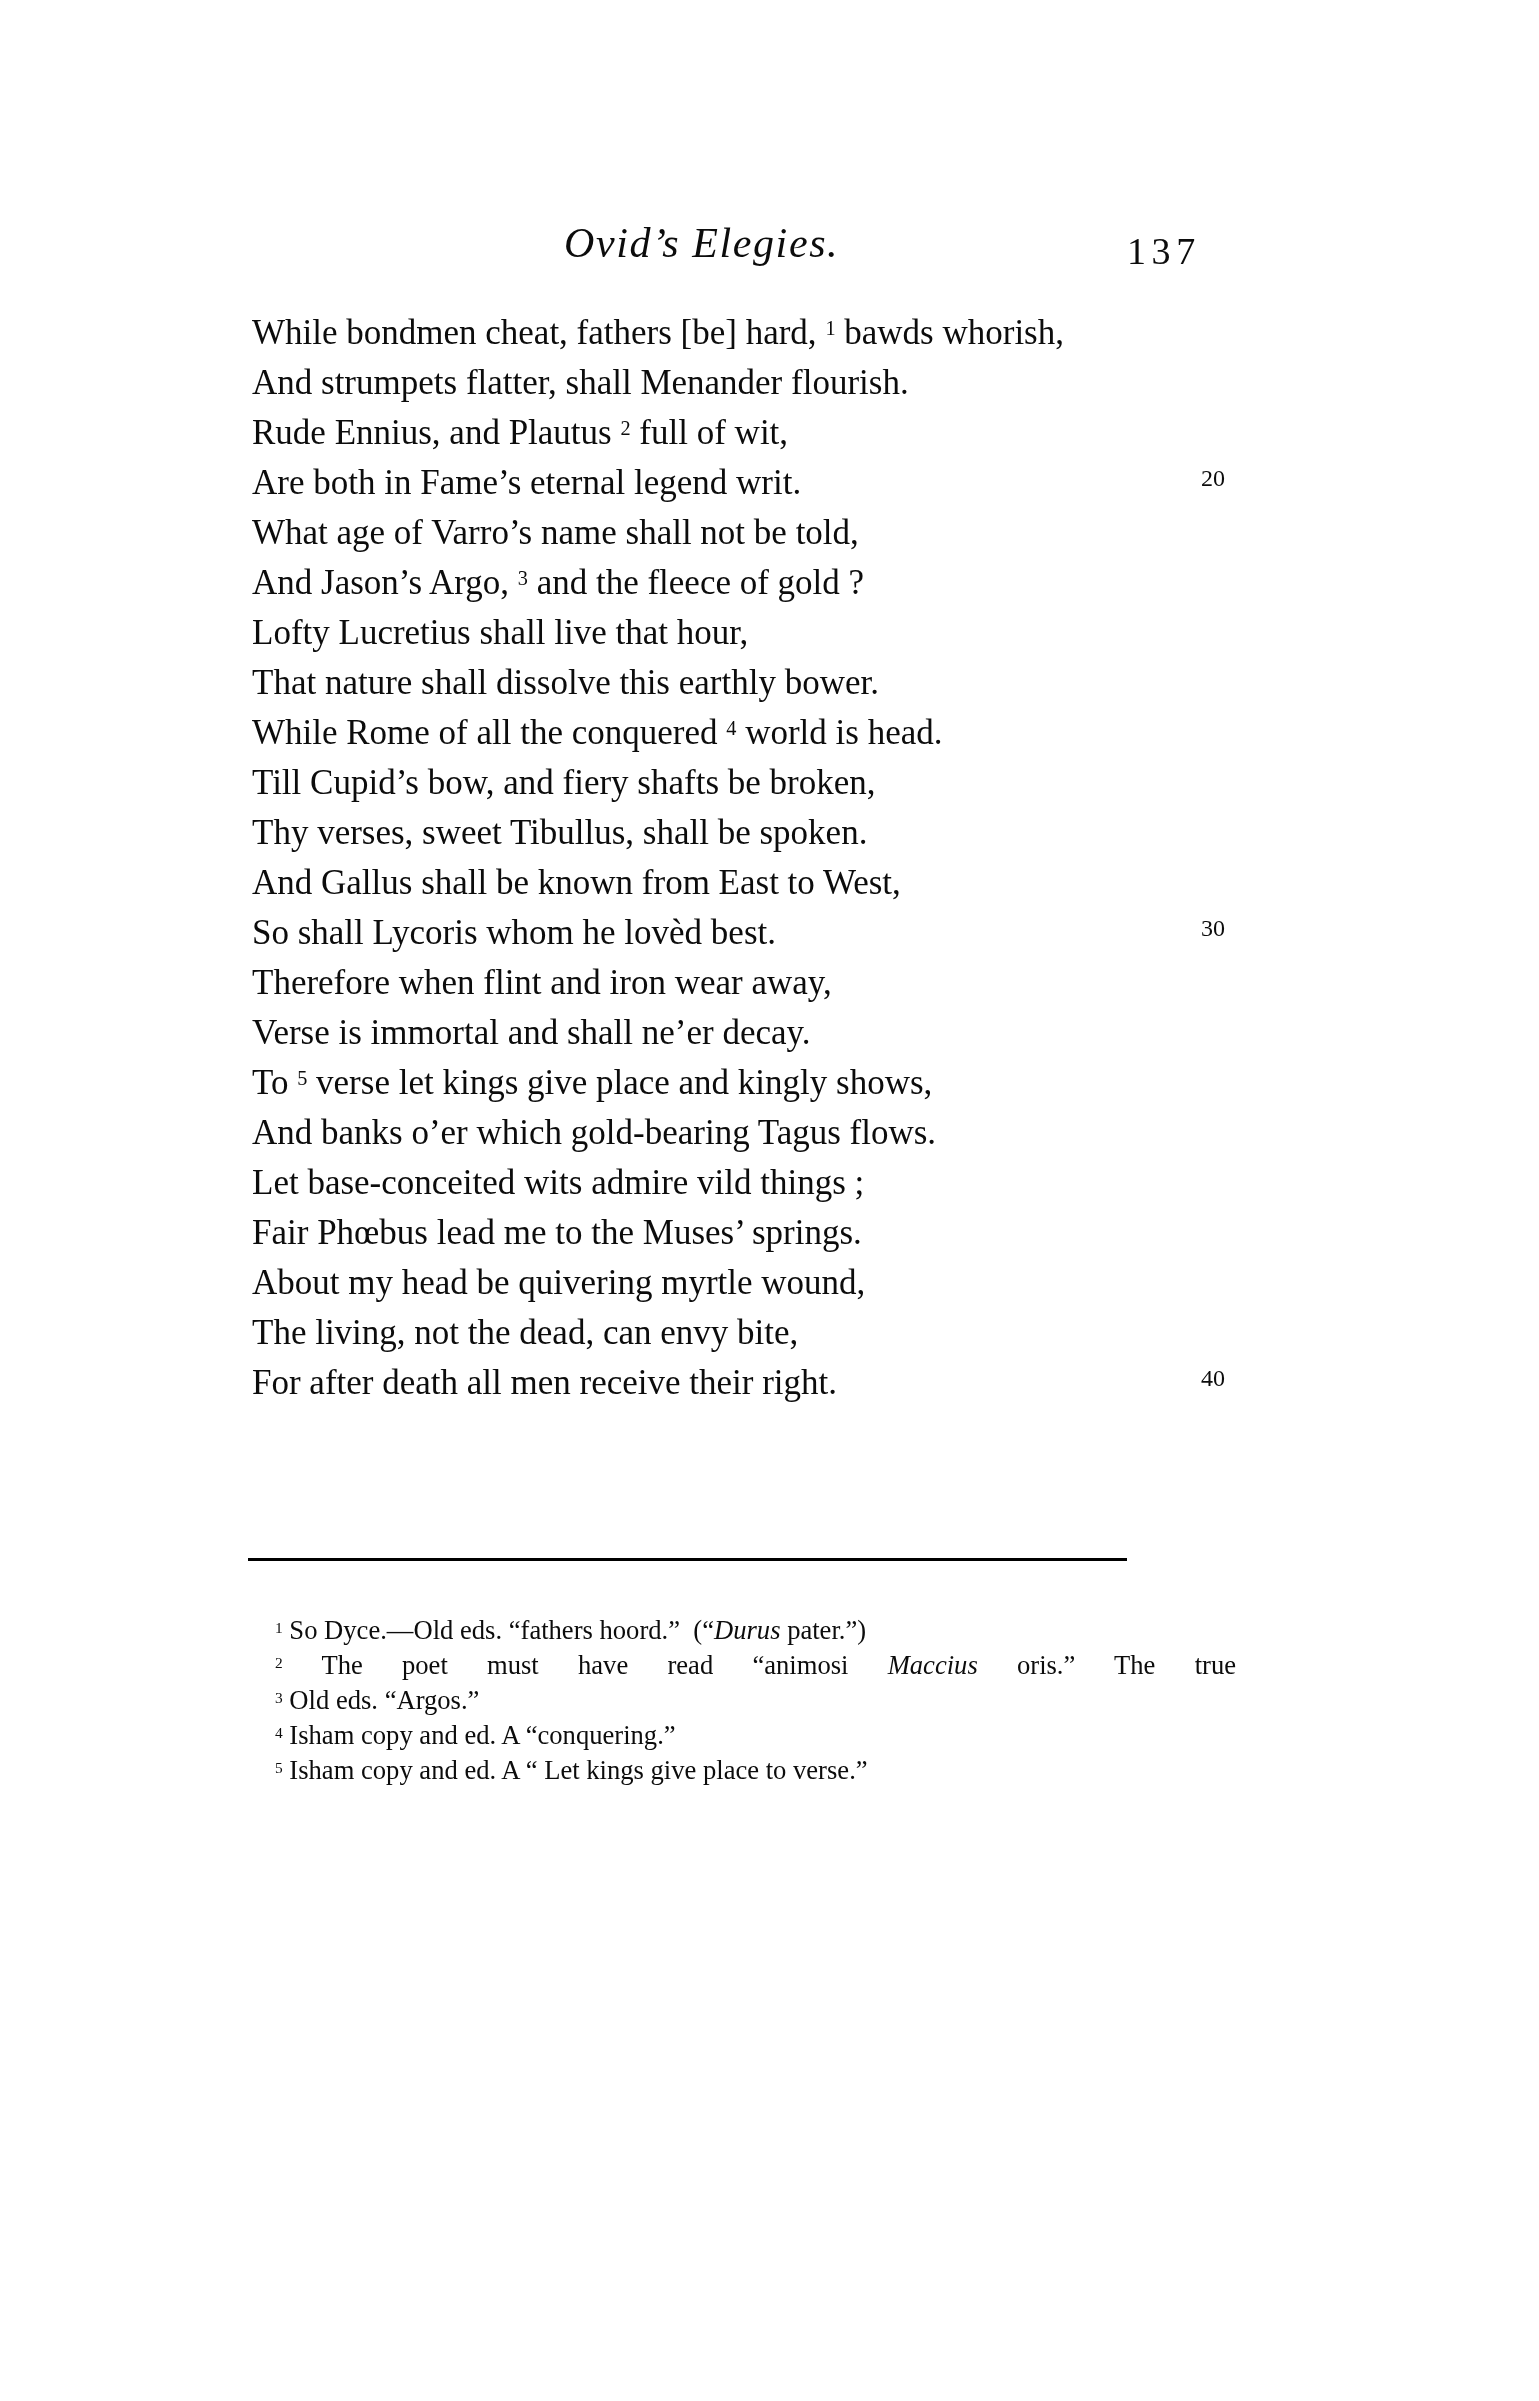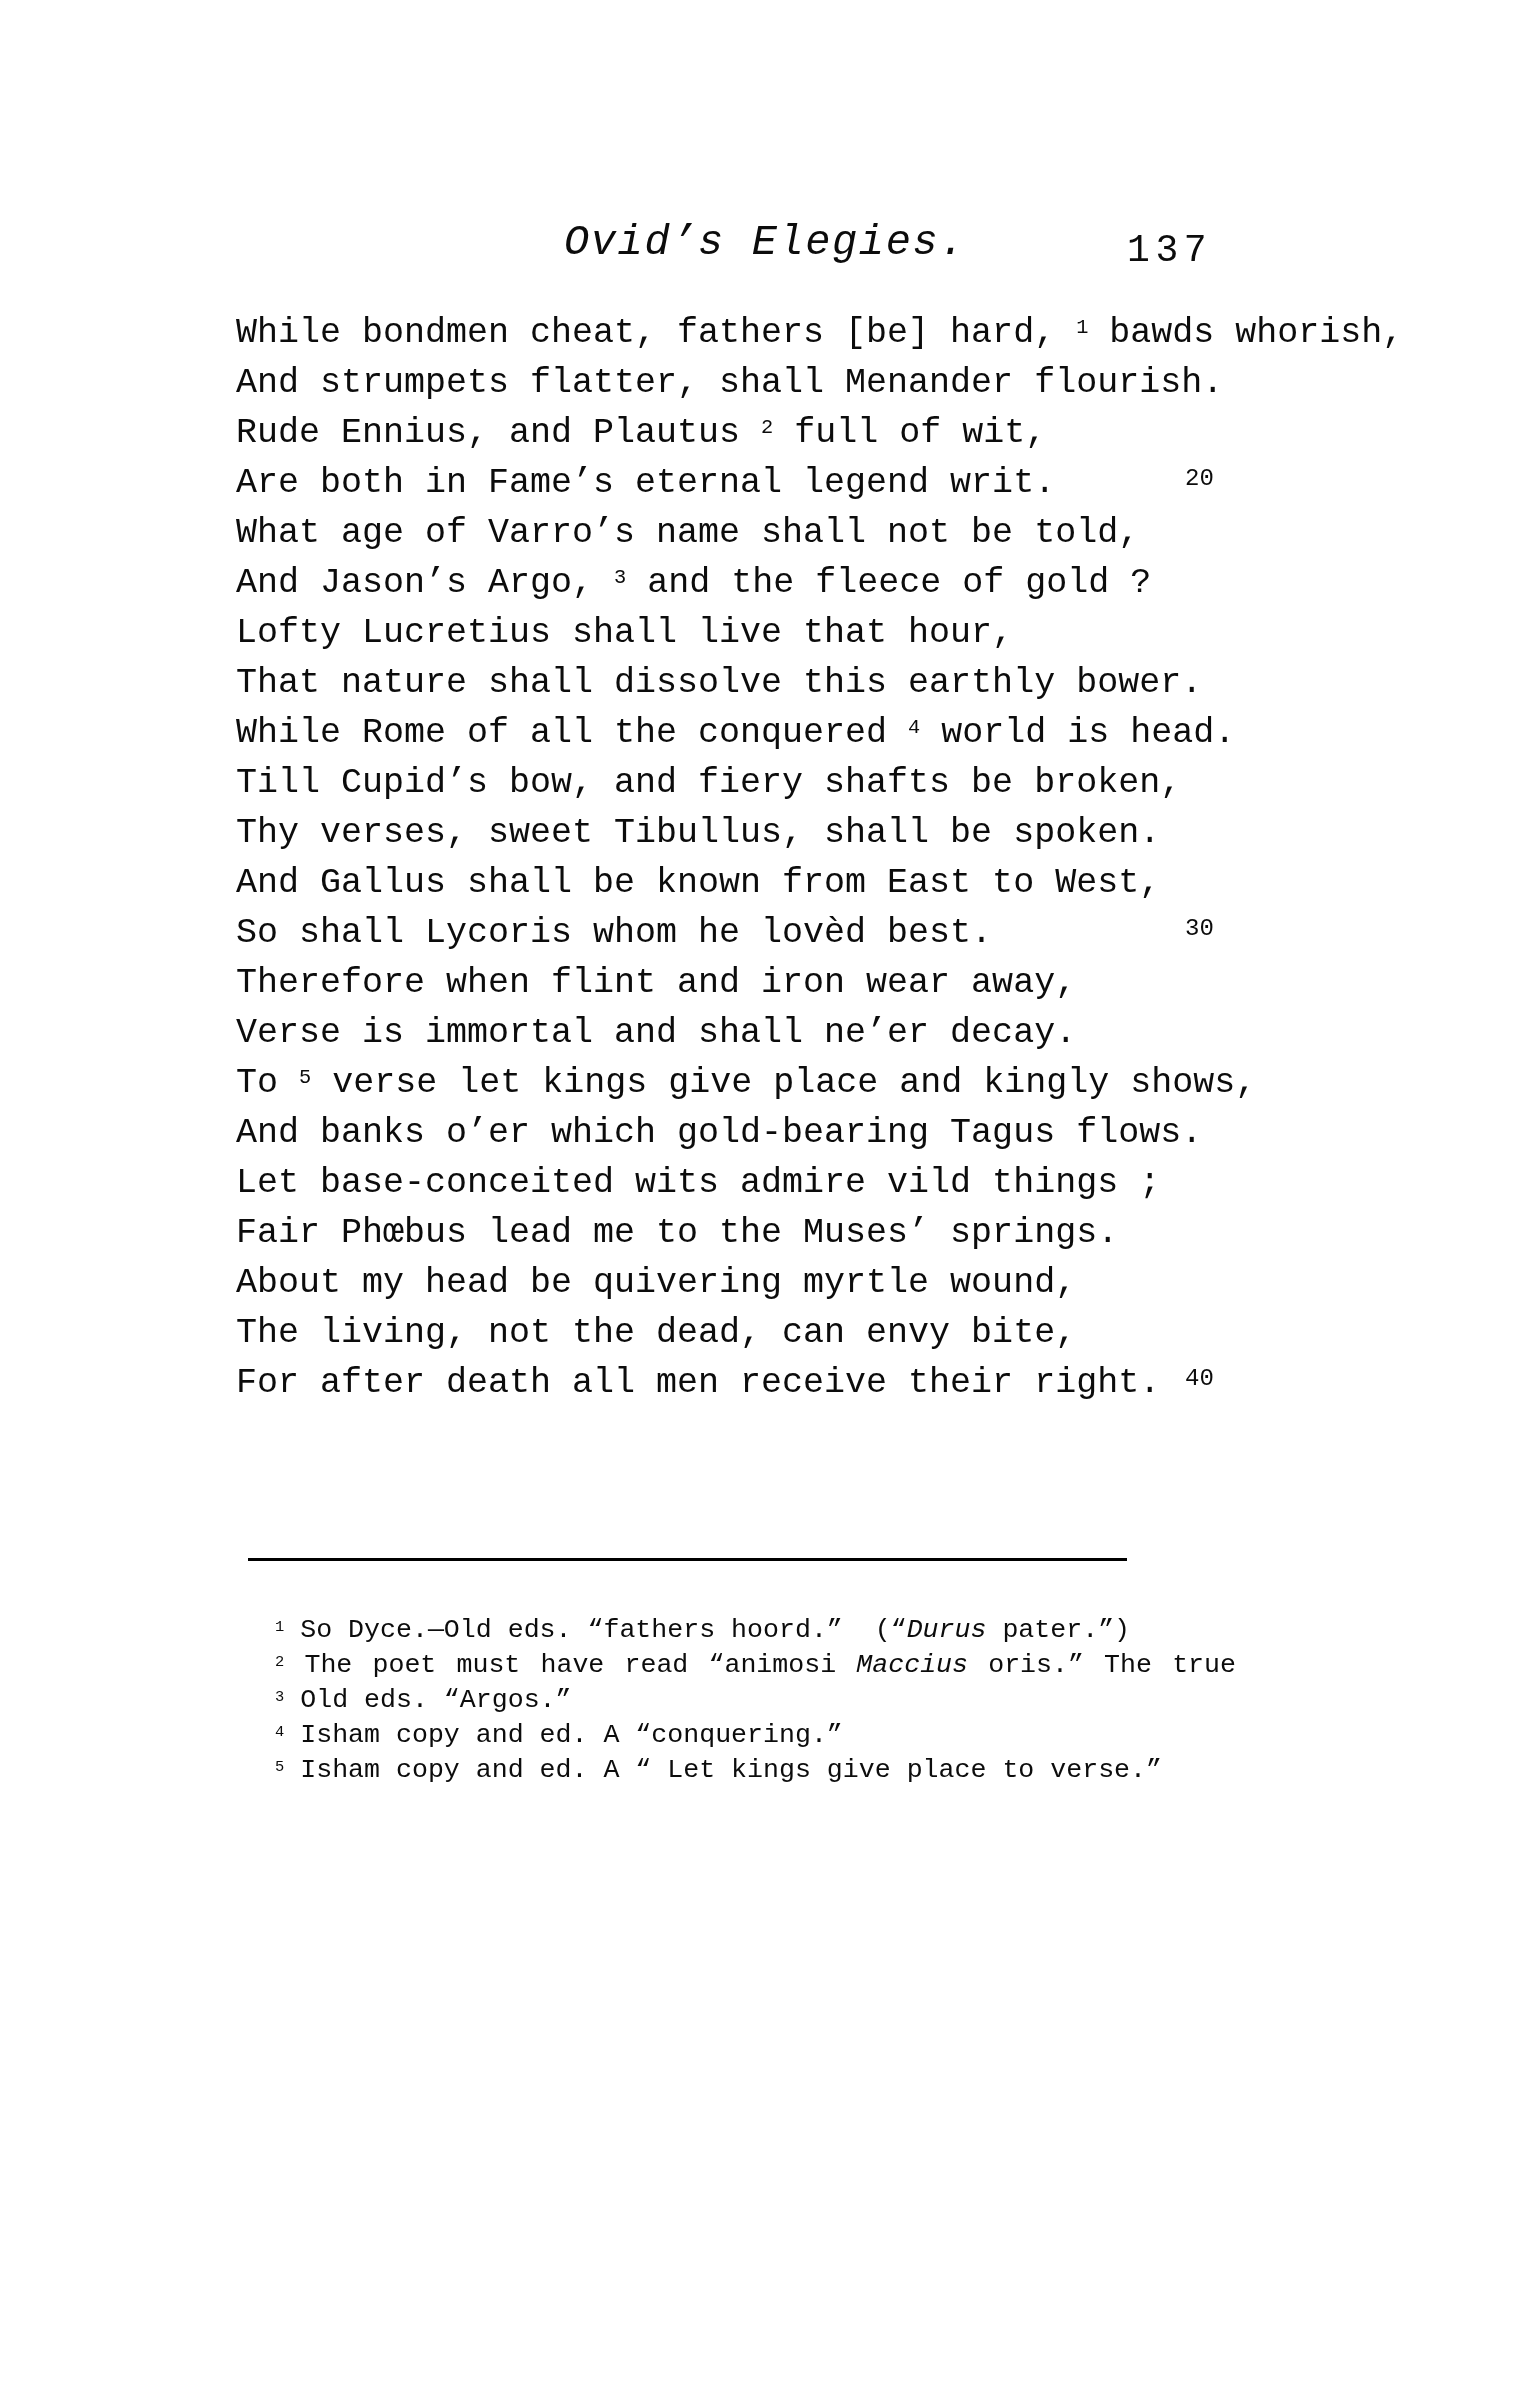--- a/index.html
+++ b/index.html
@@ -5,21 +5,21 @@
   html, body {
     margin: 0;
     padding: 0;
     background: #ffffff;
   }
   .page {
     position: relative;
     width: 1539px;
     height: 2335px;
     background: #ffffff;
-    font-family: Liberation Mono, monospace;
+    font-family: Liberation Serif, serif;
     color: #0c0c0c;
     overflow: hidden;
   }
   .running-title {
     position: absolute;
     left: 564px;
     top: 219px;
     font-style: italic;
     font-size: 42px;
     letter-spacing: 1.6px;
@@ -28,21 +28,21 @@
   .page-number {
     position: absolute;
     left: 1127px;
     top: 229px;
     font-size: 38px;
     letter-spacing: 5.6px;
     white-space: nowrap;
   }
   .poem {
     position: absolute;
-    left: 236px;
+    left: 252px;
     top: 308px;
     width: 1040px;
   }
   .poem-line {
     position: relative;
     height: 50px;
     line-height: 50px;
     font-size: 35px;
     white-space: nowrap;
   }

